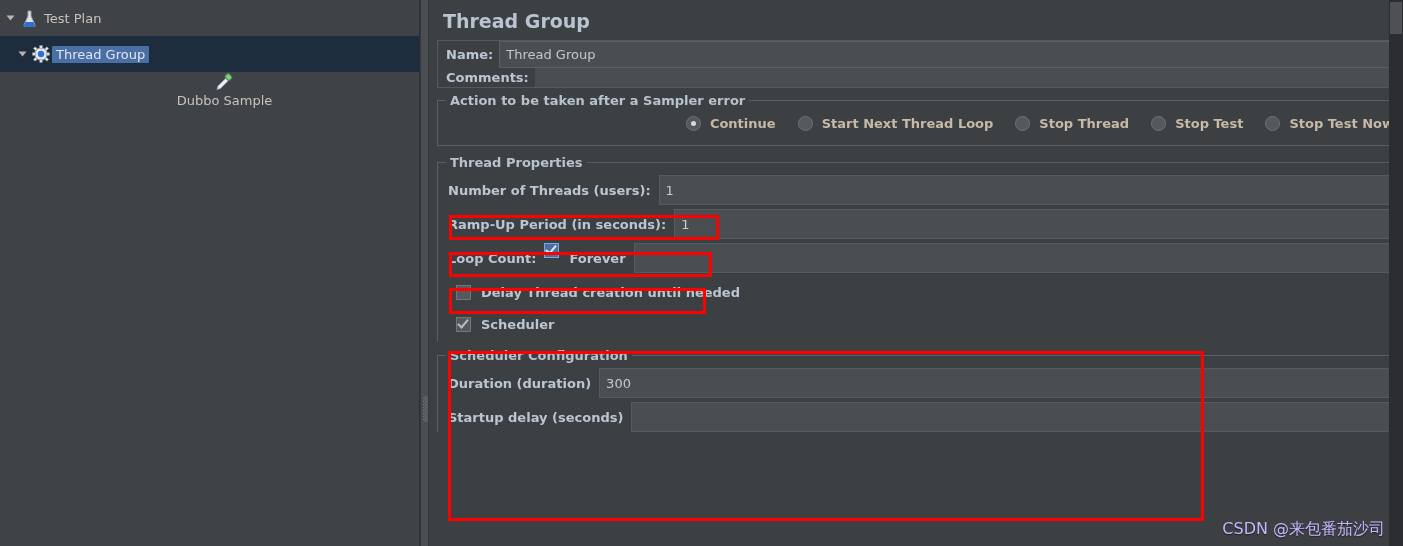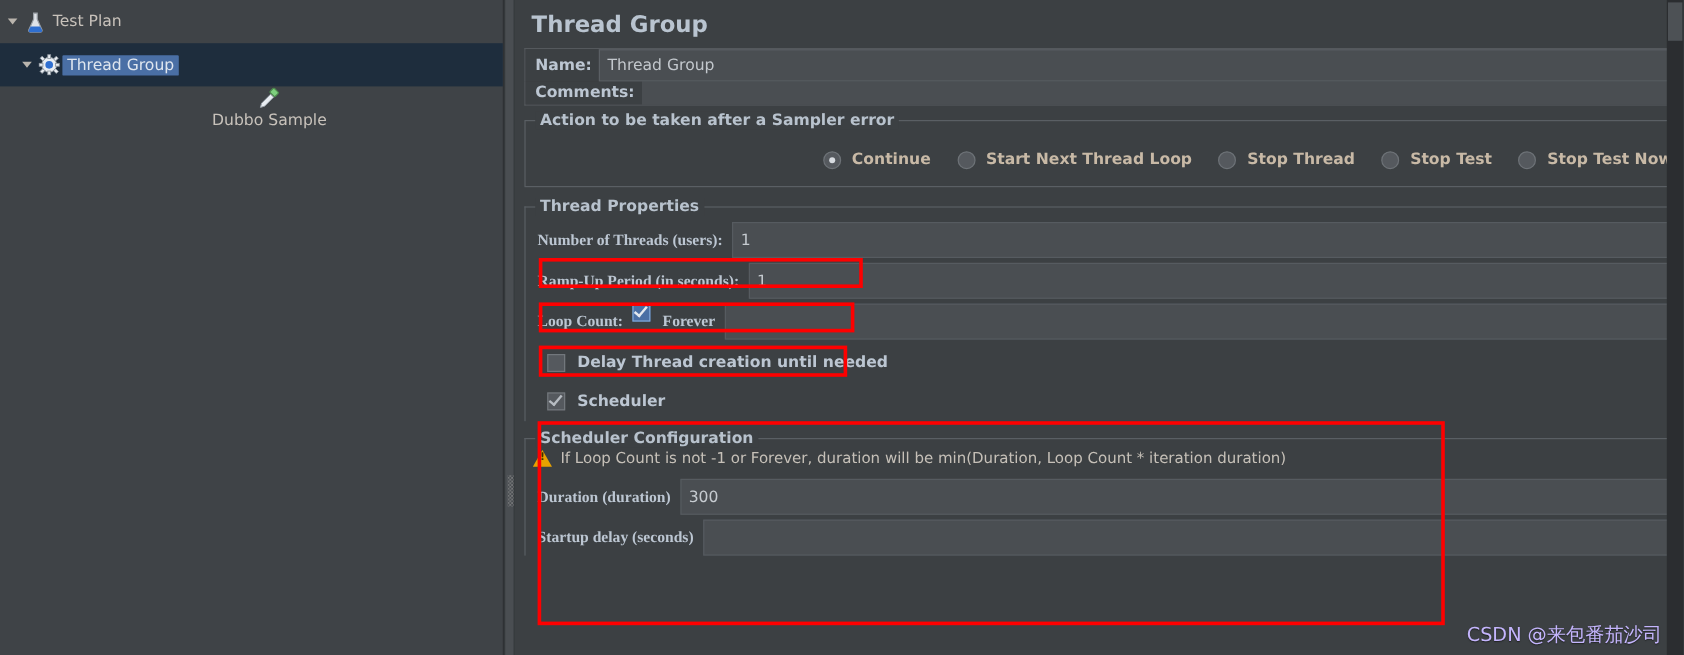--- a/index.html
+++ b/index.html
@@ -82,21 +82,20 @@
   }
   .name-wrap { border: 1px solid #55595d; border-bottom: none; margin: 0 6px 0 8px; display: flex; height: 28px;}
   .comments-wrap { margin: 0 6px 0 8px; display: flex; height: 20px; border:1px solid #55595d; border-top:none;}
   .comments-field { background: #4a4e52; flex:1; }
 
   
   .group {
     position: relative;
     margin: 8px 8px 0 8px;
     border: 1px solid #5a5f64;
-    padding-top: 10px;
   }
   .group > .group-title {
     position: absolute; top: -8px; left: 8px;
     background: #3c4043; padding: 0 4px;
     font-size: 13px; font-weight: bold; color: #b8c2cd;
     white-space: nowrap;
   }
 
   
   .radio-row {
@@ -126,21 +125,20 @@
     border: solid #e4e8ee; border-width: 0 2px 2px 0;
     transform: rotate(40deg);
   }
   .cb.grey-check .tick { border-color: #b7bcc2; }
 
   .prop-row { display: flex; align-items: stretch; height: 30px; }
   .prop-label {
     color: #bcc6d2; font-size: 13px; font-weight: bold;
     display: flex; align-items: center; padding: 0 8px 0 10px;
     white-space: nowrap;
-    font-family: Liberation Serif, serif;
   }
   .prop-field {
     flex: 1; min-width: 0; background: #4a4e52;
     border: 1px solid #565b60; color: #c6cbd0;
     font-size: 13px; display: flex; align-items: center; padding: 0 6px;
   }
   .cb-row { display: flex; align-items: center; height: 30px; padding-left: 18px; }
   .cb-label { font-size: 13px; font-weight: bold; color: #bcc6d2; white-space: nowrap;}
 
   .warn-row { display: flex; align-items: center; padding: 2px 0 4px 6px; gap: 7px; }
@@ -319,24 +317,20 @@
         <span class="cb grey-check">
             <i class="tick"></i>
           </span>
         <span class="cb-label">Scheduler</span>
       </div>
     </div>
 
     <div class="group" style="margin-top:14px; border-bottom:none; border-right:none; padding-top:6px;">
       <span class="group-title">Scheduler Configuration</span>
 
-      <div class="warn-row">
-        <span class="warn-icon"></span>
-        <span class="warn-text">If Loop Count is not -1 or Forever, duration will be min(Duration, Loop Count * iteration duration)</span>
-      </div>
 
       <div class="prop-row" style="margin-top:6px;">
         <span class="prop-label">Duration (duration)</span>
         <span class="prop-field">300</span>
       </div>
 
       <div class="spacer-line"></div>
 
       <div class="prop-row">
         <span class="prop-label">Startup delay (seconds)</span>

